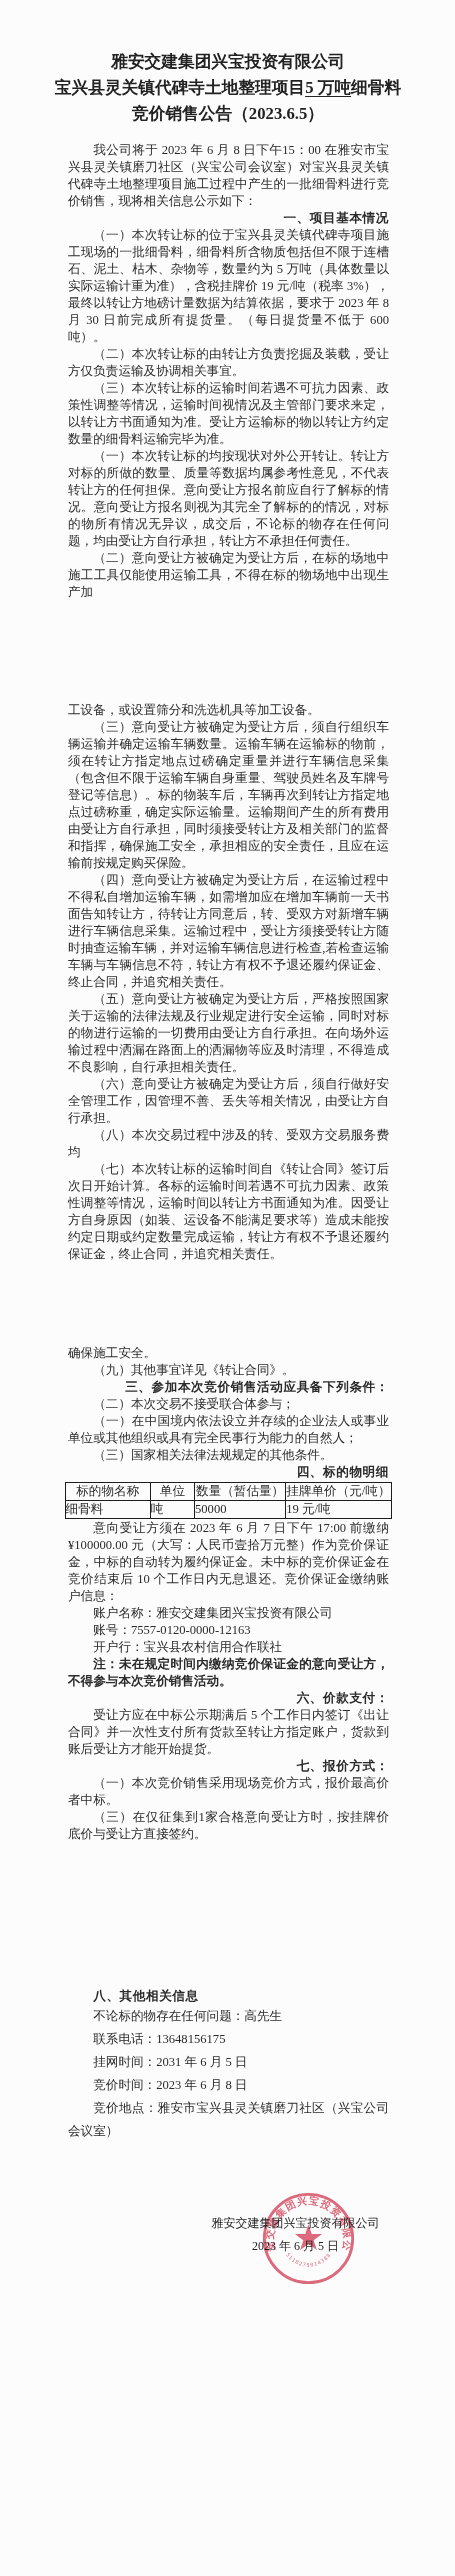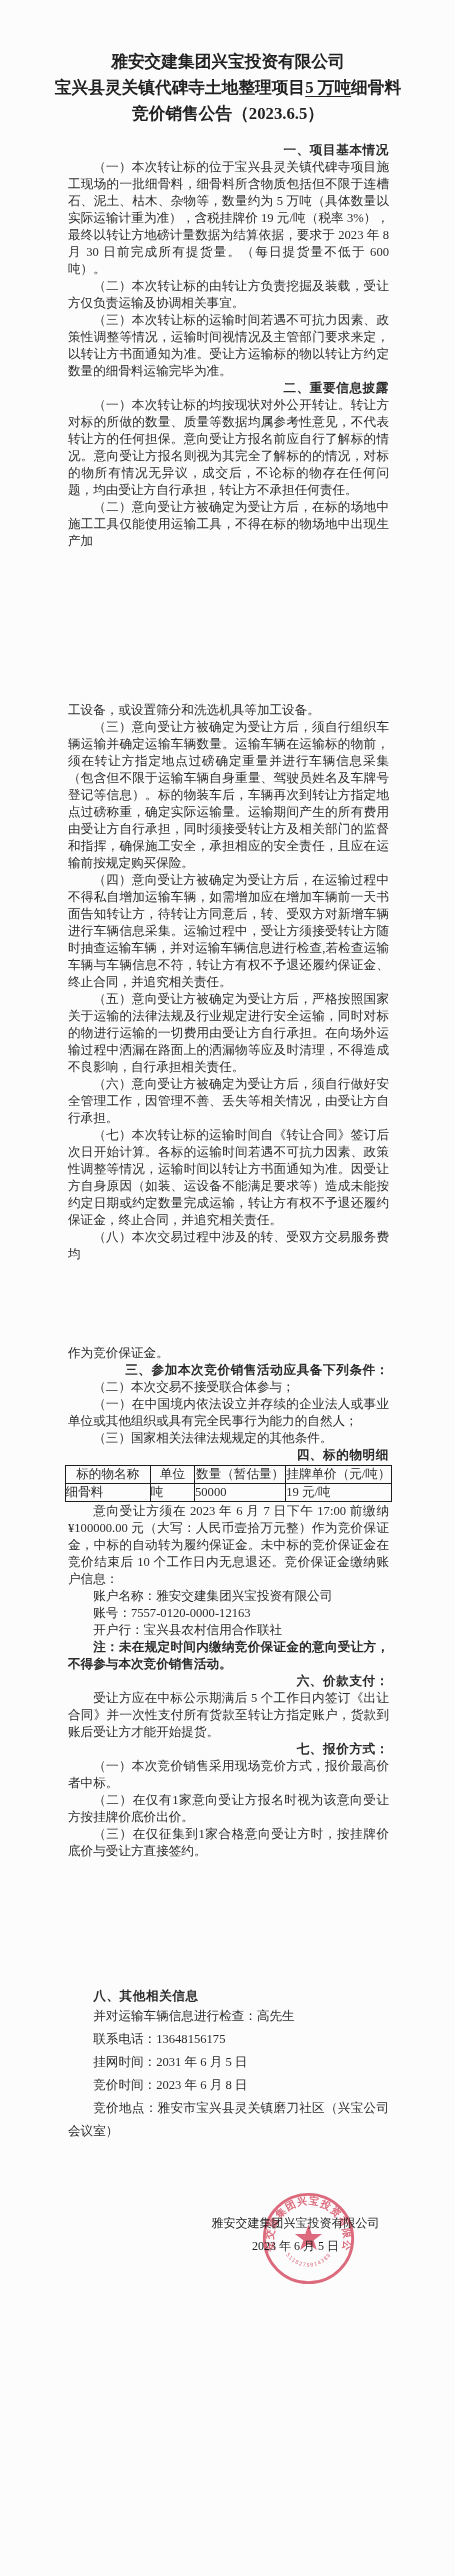--- a/index.html
+++ b/index.html
@@ -42,45 +42,46 @@
 </head>
 <body>
 
 <div class="page" style="top:0;height:644px;">
   <div class="doc-title">
     <div>雅安交建集团兴宝投资有限公司</div>
     <div><span>宝兴县灵关镇代碑寺土地整理项目</span><span class="u-mark">5 万吨</span><span>细骨料</span></div>
     <div>竞价销售公告（2023.6.5）</div>
   </div>
   <div class="content" style="top:142px;">
+    <p>我公司将于 2023 年 6 月 8 日下午15：00 在雅安市宝兴县灵关镇磨刀社区（兴宝公司会议室）对宝兴县灵关镇代碑寺土地整理项目施工过程中产生的一批细骨料进行竞价销售，现将相关信息公示如下：</p>
     <p class="heading">一、项目基本情况</p>
     <p>（一）本次转让标的位于宝兴县灵关镇代碑寺项目施工现场的一批细骨料，细骨料所含物质包括但不限于连槽石、泥土、枯木、杂物等，数量约为 5 万吨（具体数量以实际运输计重为准），含税挂牌价 19 元/吨（税率 3%），最终以转让方地磅计量数据为结算依据，要求于 2023 年 8 月 30 日前完成所有提货量。（每日提货量不低于 600 吨）。</p>
     <p>（二）本次转让标的由转让方负责挖掘及装载，受让方仅负责运输及协调相关事宜。</p>
     <p>（三）本次转让标的运输时间若遇不可抗力因素、政策性调整等情况，运输时间视情况及主管部门要求来定，以转让方书面通知为准。受让方运输标的物以转让方约定数量的细骨料运输完毕为准。</p>
-    <p class="heading">二、重要信息披露</p>
     <p>（一）本次转让标的均按现状对外公开转让。转让方对标的所做的数量、质量等数据均属参考性意见，不代表转让方的任何担保。意向受让方报名前应自行了解标的情况。意向受让方报名则视为其完全了解标的的情况，对标的物所有情况无异议，成交后，不论标的物存在任何问题，均由受让方自行承担，转让方不承担任何责任。</p>
     <p>（二）意向受让方被确定为受让方后，在标的场地中施工工具仅能使用运输工具，不得在标的物场地中出现生产加</p>
   </div>
 </div>
 
 <div class="page" style="top:644px;height:644px;">
   <div class="content" style="top:58px;">
     <p class="no-indent">工设备，或设置筛分和洗选机具等加工设备。</p>
     <p>（三）意向受让方被确定为受让方后，须自行组织车辆运输并确定运输车辆数量。运输车辆在运输标的物前，须在转让方指定地点过磅确定重量并进行车辆信息采集（包含但不限于运输车辆自身重量、驾驶员姓名及车牌号登记等信息）。标的物装车后，车辆再次到转让方指定地点过磅称重，确定实际运输量。运输期间产生的所有费用由受让方自行承担，同时须接受转让方及相关部门的监督和指挥，确保施工安全，承担相应的安全责任，且应在运输前按规定购买保险。</p>
     <p>（四）意向受让方被确定为受让方后，在运输过程中不得私自增加运输车辆，如需增加应在增加车辆前一天书面告知转让方，待转让方同意后，转、受双方对新增车辆进行车辆信息采集。运输过程中，受让方须接受转让方随时抽查运输车辆，并对运输车辆信息进行检查,若检查运输车辆与车辆信息不符，转让方有权不予退还履约保证金、终止合同，并追究相关责任。</p>
     <p>（五）意向受让方被确定为受让方后，严格按照国家关于运输的法律法规及行业规定进行安全运输，同时对标的物进行运输的一切费用由受让方自行承担。在向场外运输过程中洒漏在路面上的洒漏物等应及时清理，不得造成不良影响，自行承担相关责任。</p>
     <p>（六）意向受让方被确定为受让方后，须自行做好安全管理工作，因管理不善、丢失等相关情况，由受让方自行承担。</p>
+    <p>（八）本次交易过程中涉及的转、受双方交易服务费均</p>
     <p>（七）本次转让标的运输时间自《转让合同》签订后次日开始计算。各标的运输时间若遇不可抗力因素、政策性调整等情况，运输时间以转让方书面通知为准。因受让方自身原因（如装、运设备不能满足要求等）造成未能按约定日期或约定数量完成运输，转让方有权不予退还履约保证金，终止合同，并追究相关责任。</p>
-    <p>（八）本次交易过程中涉及的转、受双方交易服务费均</p>
   </div>
 </div>
 
 <div class="page" style="top:1288px;height:644px;">
   <div class="content" style="top:57px;">
-    <p class="no-indent">作为竞价保证金。</p>
+    <p class="no-indent">确保施工安全。</p>
+    <p>（九）其他事宜详见《转让合同》。</p>
     <p class="heading">三、参加本次竞价销售活动应具备下列条件：</p>
     <p>（二）本次交易不接受联合体参与；</p>
     <p>（一）在中国境内依法设立并存续的企业法人或事业单位或其他组织或具有完全民事行为能力的自然人；</p>
     <p>（三）国家相关法律法规规定的其他条件。</p>
     <p class="heading">四、标的物明细</p>
 
     <table class="lots">
       <colgroup>
           <col class="col-name">
           <col class="col-unit">
@@ -105,29 +106,28 @@
 
     <p>意向受让方须在 2023 年 6 月 7 日下午 17:00 前缴纳¥100000.00 元（大写：人民币壹拾万元整）作为竞价保证金，中标的自动转为履约保证金。未中标的竞价保证金在竞价结束后 10 个工作日内无息退还。竞价保证金缴纳账户信息：</p>
     <p class="plain">账户名称：雅安交建集团兴宝投资有限公司</p>
     <p class="plain">账号：7557-0120-0000-12163</p>
     <p class="plain">开户行：宝兴县农村信用合作联社</p>
     <p class="bold">注：未在规定时间内缴纳竞价保证金的意向受让方，不得参与本次竞价销售活动。</p>
     <p class="heading">六、价款支付：</p>
     <p>受让方应在中标公示期满后 5 个工作日内签订《出让合同》并一次性支付所有货款至转让方指定账户，货款到账后受让方才能开始提货。</p>
     <p class="heading">七、报价方式：</p>
     <p>（一）本次竞价销售采用现场竞价方式，报价最高价者中标。</p>
-    <p>（二）在仅有1家意向受让方报名时视为该意向受让方按挂牌价底价出价。</p>
     <p>（三）在仅征集到1家合格意向受让方时，按挂牌价底价与受让方直接签约。</p>
   </div>
 </div>
 
 <div class="page" style="top:1932px;height:644px;">
   <div class="info-block" style="top:55px;">
     <p class="h8">八、其他相关信息</p>
-    <p class="info-line">并对运输车辆信息进行检查：高先生</p>
+    <p class="info-line">不论标的物存在任何问题：高先生</p>
     <p class="info-line">联系电话：13648156175</p>
     <p class="info-line">挂网时间：2031 年 6 月 5 日</p>
     <p class="info-line">竞价时间：2023 年 6 月 8 日</p>
     <p class="info-line">竞价地点：雅安市宝兴县灵关镇磨刀社区（兴宝公司会议室）</p>
   </div>
 
   <svg class="stamp" style="top:259px;left:261px;" viewBox="0 0 200 200" aria-hidden="true">
     <circle cx="100" cy="100" r="93" fill="none" stroke="#d8566b" stroke-width="6"></circle>
     <polygon fill="#d8566b" points="100,70 93.2,90.7 71.5,90.7 89.1,103.6 82.4,124.3 100,111.5 117.6,124.3 110.9,103.6 128.5,90.7 106.8,90.7"></polygon>
     <defs>

